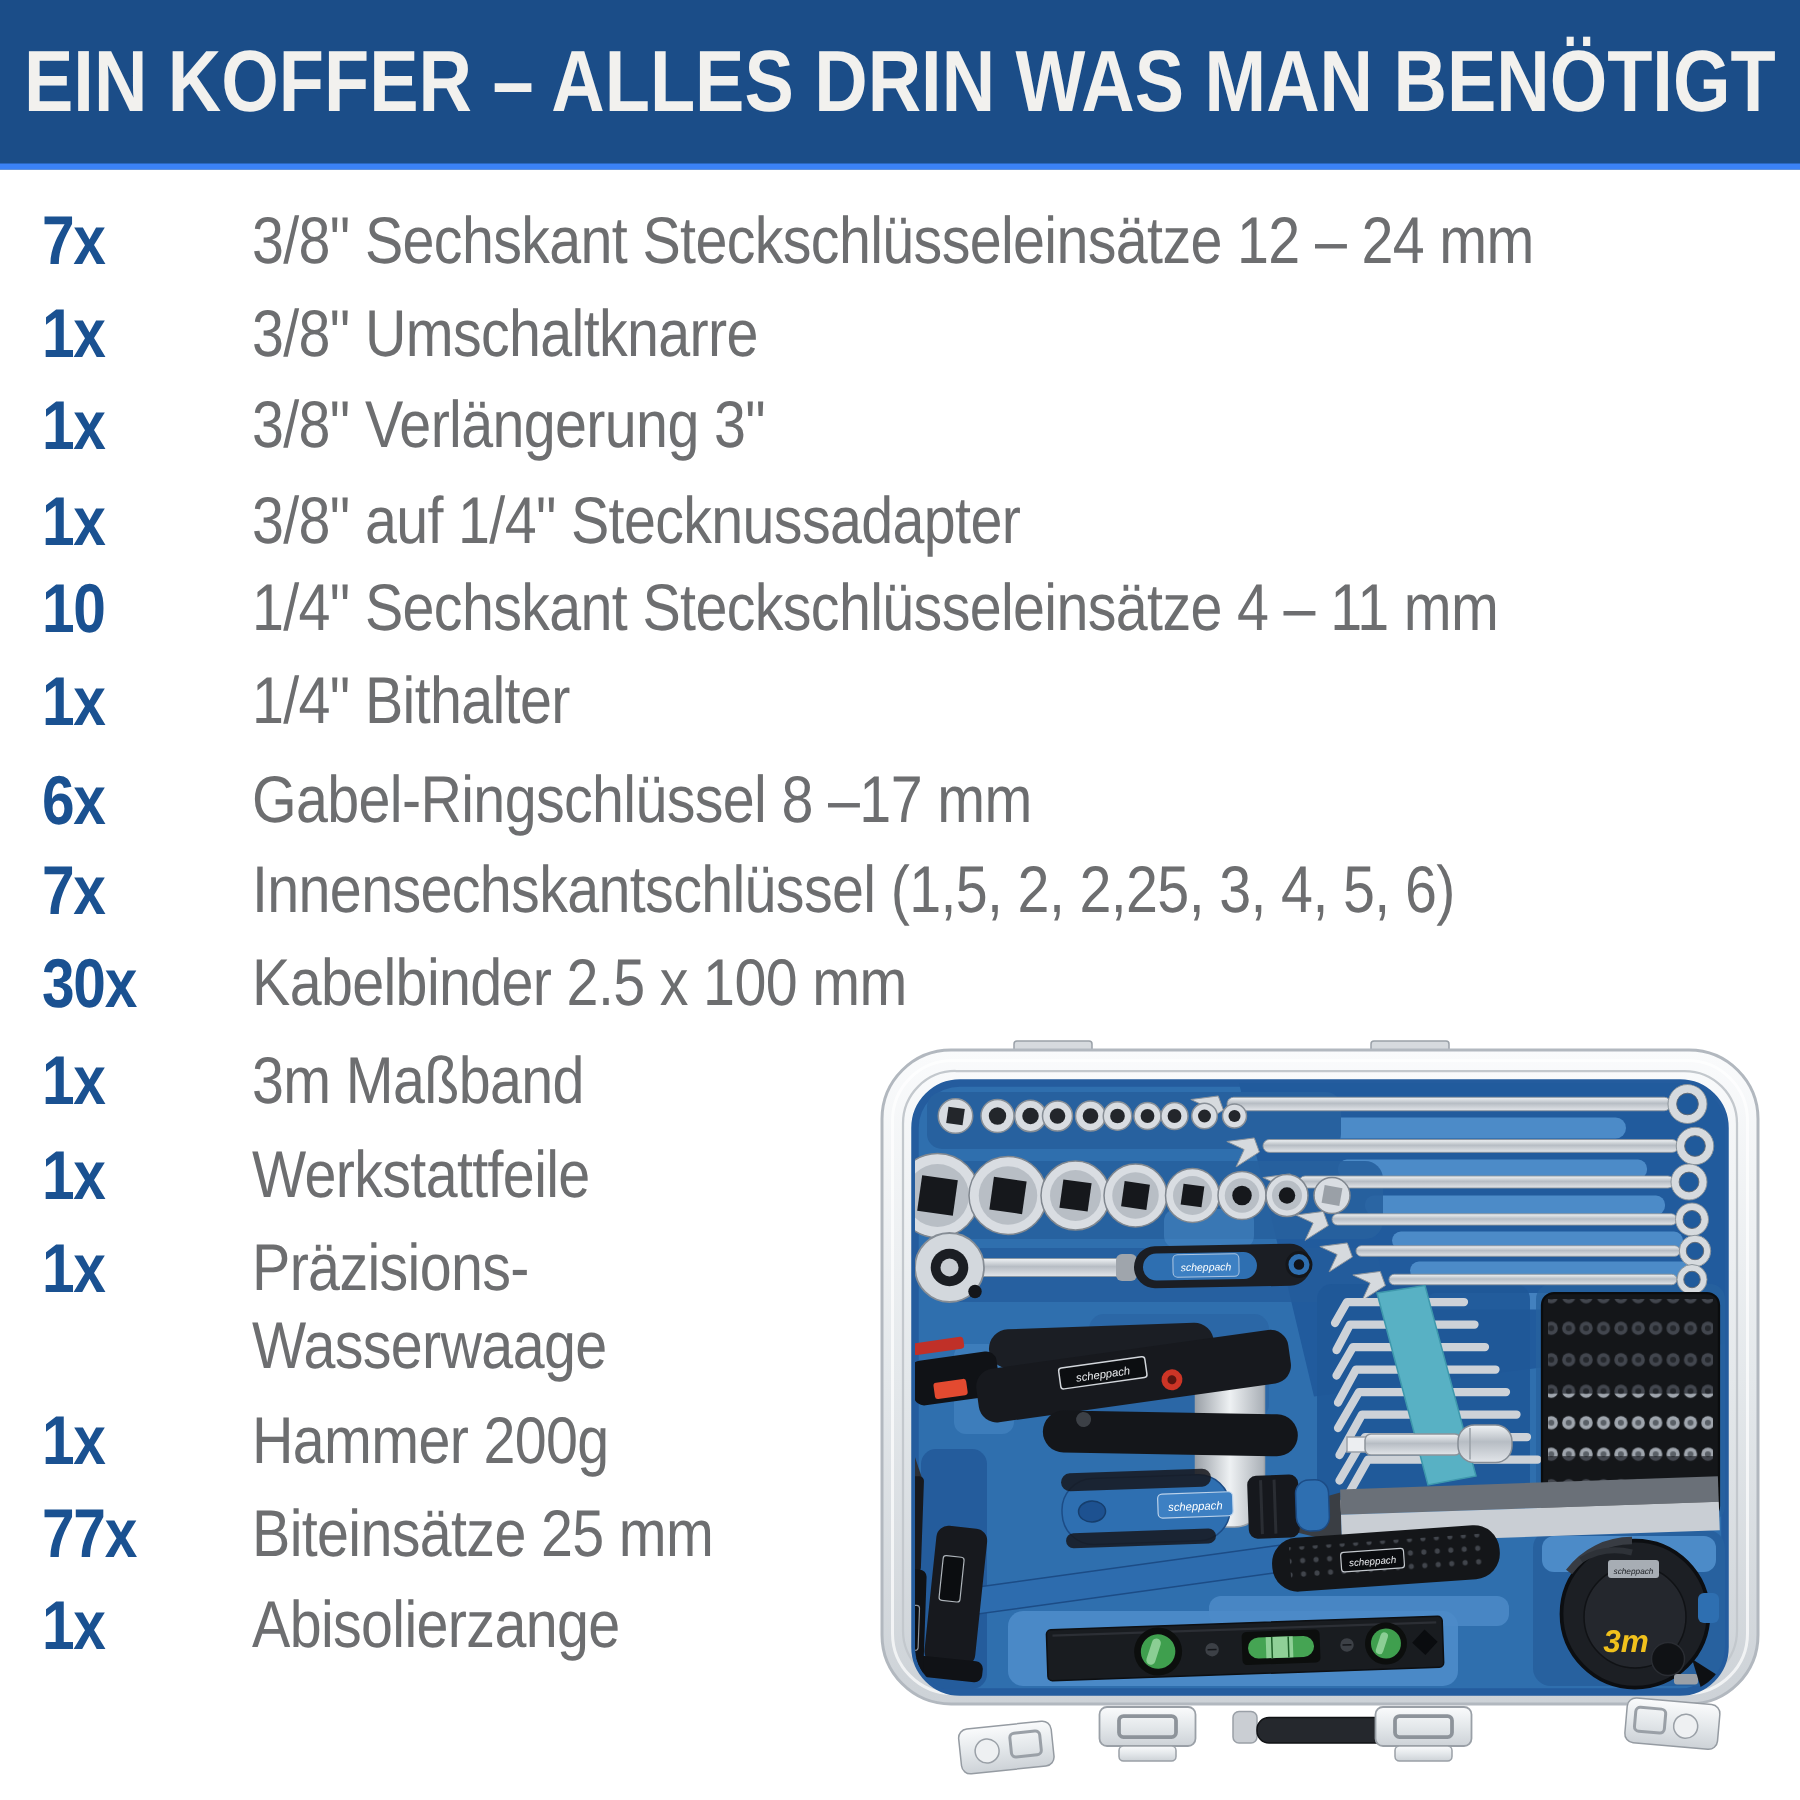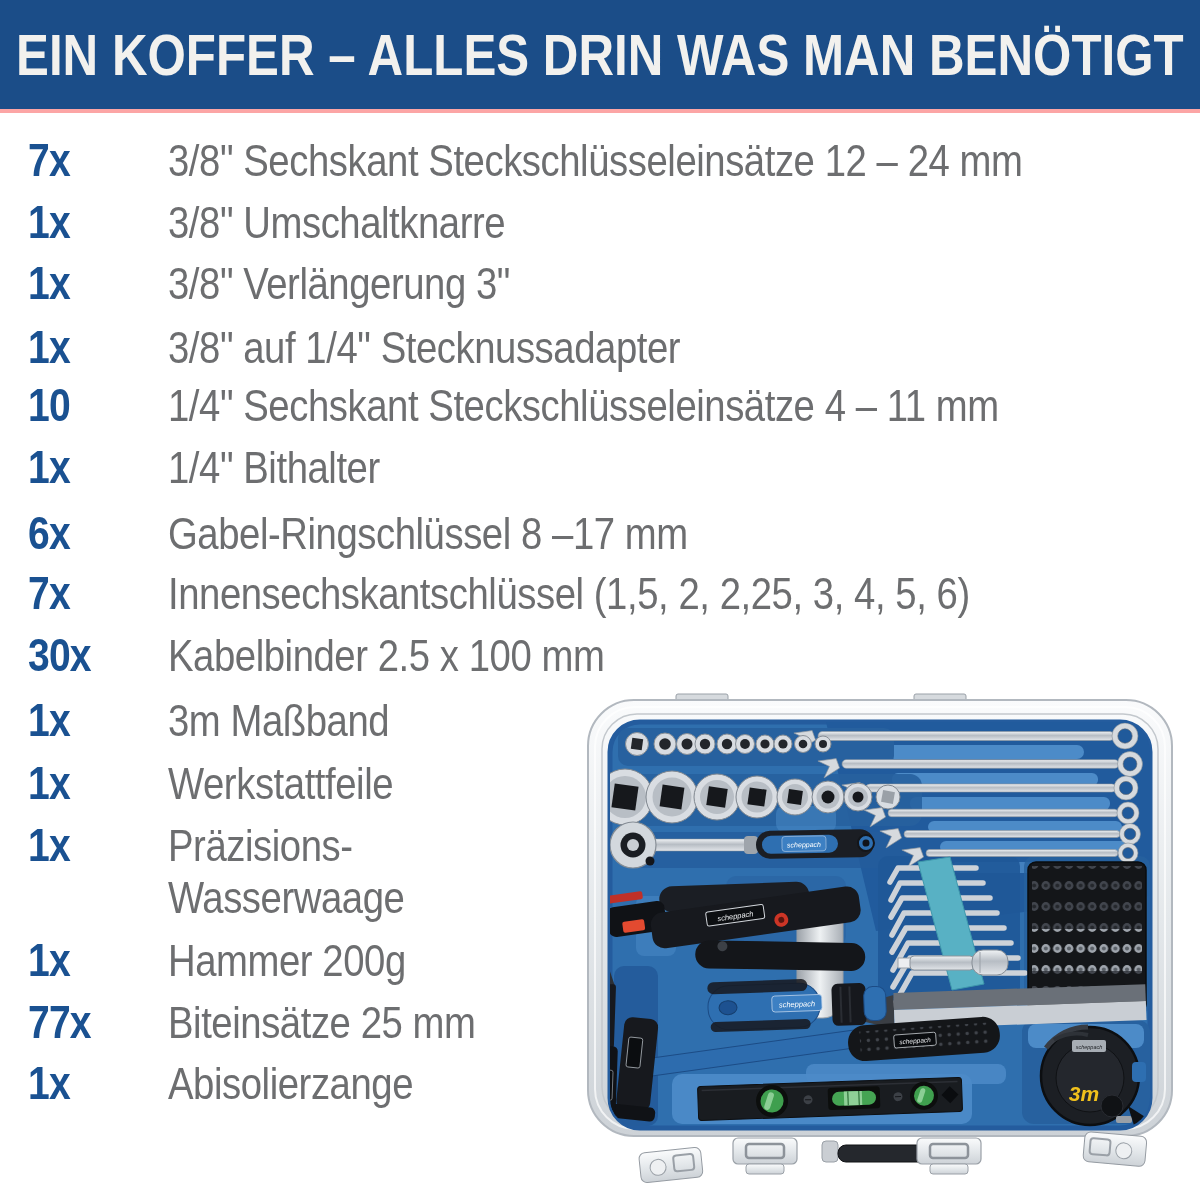--- a/index.html
+++ b/index.html
@@ -2,21 +2,21 @@
 <html style="--header_bg: #1b4d88; --header_text: #f2f1ee; --qty_blue: #1a5191; --item_gray: #6d6e70; --case_interior_blue: #2f6fae; --foam_dark_blue: #215b9d; --foam_light_blue: #4c8bc8; --case_frame_silver: #e4e8eb; --tool_black: #17191d; --metal_silver: #cfd4da; --stripper_red: #e34a30; --vial_green: #45a453; --hex_strap_teal: #58b1c4; --tape_badge_yellow: #f1c11c;"><head>
 <meta charset="utf-8">
 <style>
   html,body{margin:0;padding:0;}
   body{
     width:1200px;height:1200px;position:relative;overflow:hidden;
     background:#ffffff;font-family:"Liberation Sans", sans-serif;
   }
   .banner{
     position:absolute;left:0;top:0;width:1200px;height:109px;
-    background:#1b4d88;border-bottom:4px solid #fca5a5;
+    background:#1b4d88;border-bottom:4px solid #3b82f6;
     display:flex;align-items:center;justify-content:center;
   }
   .banner-title{
     color:#f2f1ee;font-weight:bold;font-size:58px;white-space:nowrap;
     letter-spacing:0px;transform:scaleX(.85);transform-origin:center;
   }
   .row{position:absolute;left:0;width:1200px;line-height:52px;white-space:nowrap;}
   .qty{
     position:absolute;left:28px;top:0;
     font-weight:bold;font-size:46px;color:#1a5191;

